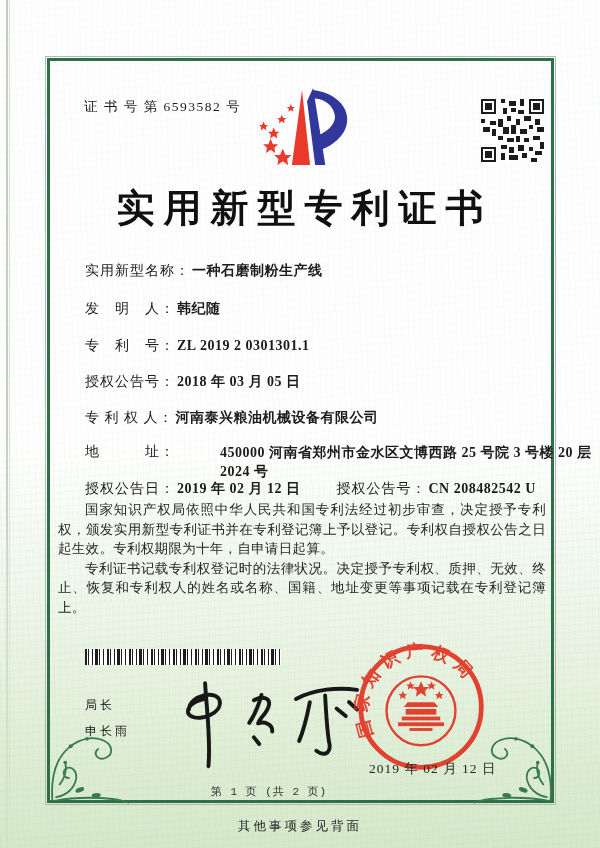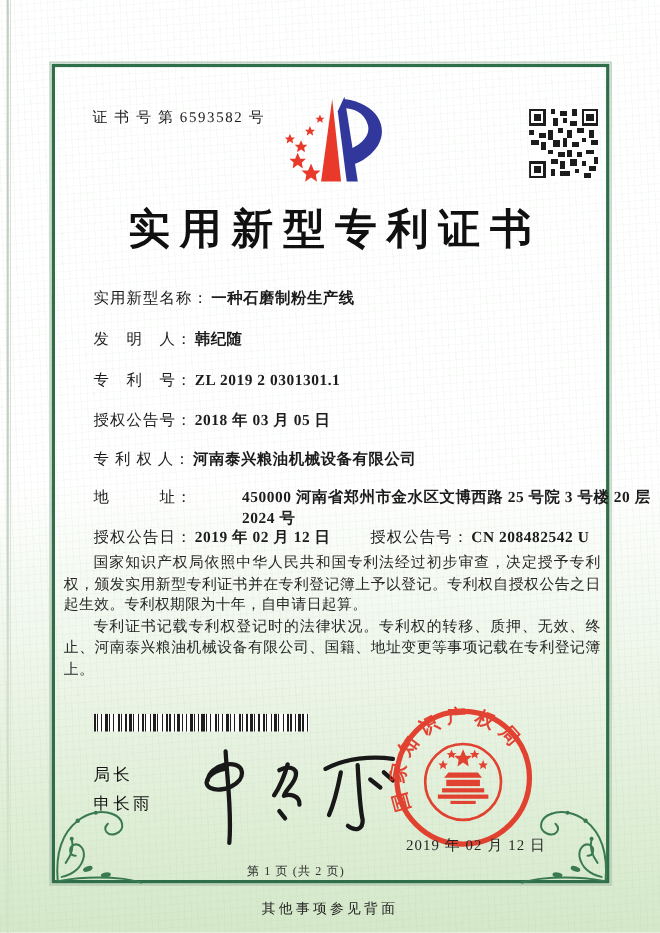--- a/index.html
+++ b/index.html
@@ -28,31 +28,31 @@
   .cert-number{left:84px;top:98px;font-size:13.5px;letter-spacing:1.5px;color:#1a1a1a;}
   .doc-title{left:0;right:0;top:183px;text-align:center;font-size:38px;font-weight:bold;
     letter-spacing:9px;text-indent:9px;color:#101010;}
   .row{left:85px;font-size:14px;color:#1c1c1c;white-space:nowrap;}
   .flabel{letter-spacing:1px;}
   .fvalue{margin-left:2px;letter-spacing:.5px;font-weight:bold;}
   .row-addr .fvalue{display:inline-block;width:392px;white-space:normal;vertical-align:top;line-height:19px;margin-left:45px;}
   .pair2{margin-left:36px;}
   .paras{left:58px;top:501px;width:488px;font-size:13.5px;line-height:19.5px;
     text-align:justify;color:#262626;}
-  .paras p{margin:0;text-indent:2em;letter-spacing:.3px;}
+  .paras p{margin:0;text-indent:2em;letter-spacing:.3px;font-family:Liberation Mono, monospace;}
   .barcode{left:85px;top:649px;width:196px;height:16px;
     background:repeating-linear-gradient(90deg,
       #1d1d1d 0 2px,#fdfdfd 2px 3px,#1d1d1d 3px 4px,#fdfdfd 4px 7px,
       #1d1d1d 7px 8px,#fdfdfd 8px 10px,#1d1d1d 10px 13px,#fdfdfd 13px 14px,
       #1d1d1d 14px 15px,#fdfdfd 15px 18px,#1d1d1d 18px 19px,#fdfdfd 19px 22px);}
-  .signer{left:85px;top:692px;font-size:15px;line-height:26px;letter-spacing:3px;color:#141414;}
+  .signer{left:85px;top:692px;font-size:12px;line-height:26px;letter-spacing:3px;color:#141414;}
   .signature{left:162px;top:662px;z-index:2;transform:rotate(-3deg);}
   .seal{left:354px;top:640px;z-index:3;opacity:.9;}
   .seal-date{left:369px;top:760px;font-size:13.5px;letter-spacing:1px;color:#262626;z-index:4;}
-  .page-info{left:45px;width:448px;top:784px;text-align:center;font-size:11px;letter-spacing:1px;color:#303030;}
+  .page-info{left:45px;width:448px;top:784px;text-align:center;font-size:11px;letter-spacing:1px;color:#303030;font-family:Liberation Mono, monospace;}
   .back-note{left:0;right:0;top:818px;text-align:center;font-size:12.5px;letter-spacing:3px;color:#232323;}
   .ornament{z-index:1;}
 </style>
 </head>
 <body>
 
 <div class="abs scan-edge"></div>
 <div class="abs scan-edge2"></div>
 <div class="abs tint"></div>
 <div class="abs frame"></div>
@@ -151,21 +151,21 @@
 </div>
 <div class="abs content row row-addr" style="top:443px">
   <span class="flabel">地　　　址：</span><span class="fvalue">450000 河南省郑州市金水区文博西路 25 号院 3 号楼 20 层 2024 号</span>
 </div>
 <div class="abs content row" style="top:480px">
   <span class="flabel">授权公告日：</span><span class="fvalue">2019 年 02 月 12 日</span><span class="flabel pair2">授权公告号：</span><span class="fvalue">CN 208482542 U</span>
 </div>
 
 <div class="abs content paras">
   <p>国家知识产权局依照中华人民共和国专利法经过初步审查，决定授予专利权，颁发实用新型专利证书并在专利登记簿上予以登记。专利权自授权公告之日起生效。专利权期限为十年，自申请日起算。</p>
-  <p>专利证书记载专利权登记时的法律状况。专利权的转移、质押、无效、终止、河南泰兴粮油机械设备有限公司、国籍、地址变更等事项记载在专利登记簿上。</p>
+  <p>专利证书记载专利权登记时的法律状况。决定授予专利权、质押、无效、终止、恢复和专利权人的姓名或名称、国籍、地址变更等事项记载在专利登记簿上。</p>
 </div>
 
 <div class="abs content barcode"></div>
 
 <div class="abs content signer">
   <div>局长</div>
   <div>申长雨</div>
 </div>
 
 <svg class="abs content signature" width="215" height="110" viewBox="0 0 220 112" aria-label="申长雨">

